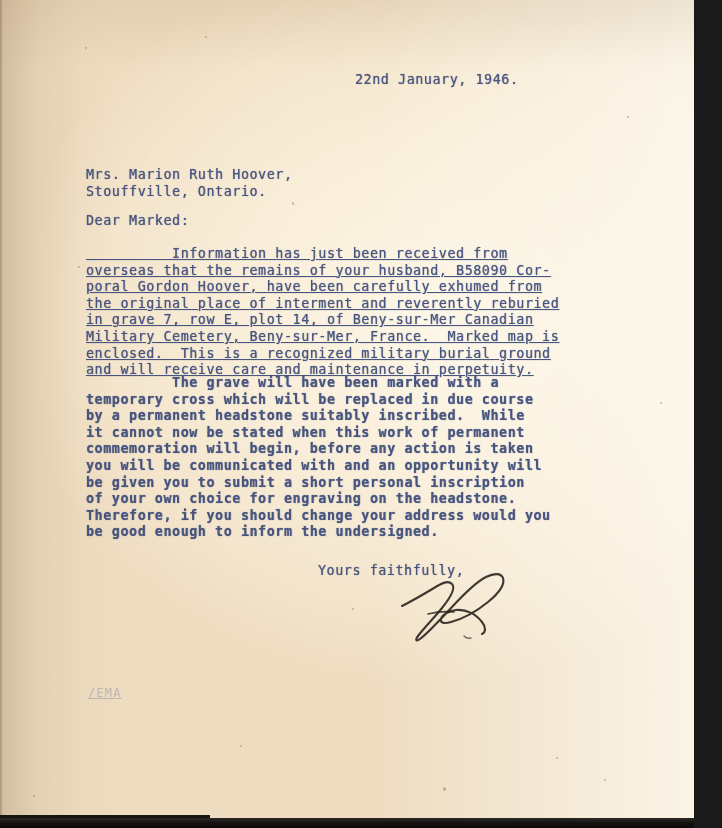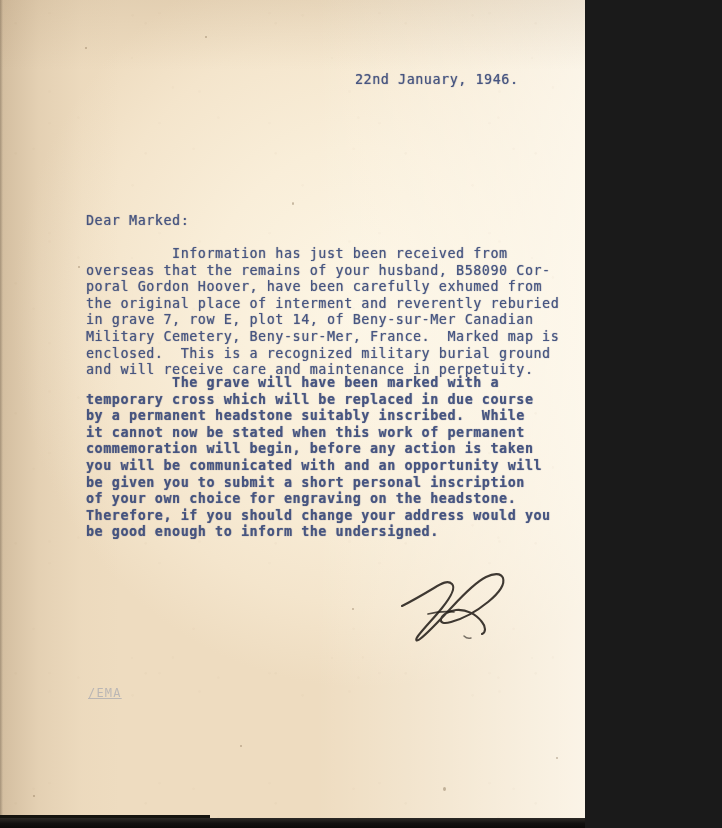--- a/index.html
+++ b/index.html
@@ -2,21 +2,21 @@
 <html><head>
 <meta charset="utf-8">
 <style>
   html, body {
     margin: 0;
     padding: 0;
     background: #1a1a1a;
   }
   #page {
     position: relative;
-    width: 585px;
+    width: 694px;
     height: 828px;
     overflow: hidden;
     background: #f7ead3;
     font-family: "DejaVu Sans Mono", monospace;
   }
   
   .paper-base {
     position: absolute;
     inset: 0;
     background:
@@ -94,21 +94,21 @@
     white-space: pre;
     text-shadow:
       0 0 1.1px rgba(58,74,122,0.55),
       0.5px 0.3px 0.8px rgba(40,54,96,0.30);
     opacity: 0.93;
   }
 
   #date-line      { left: 355px; top: 72px; }
   #address-block  { left: 86px;  top: 167px; }
   #salutation     { left: 86px;  top: 213px; }
-  #para-1         { left: 86px;  top: 246px; }
+  #para-1         { left: 86px;  top: 246px; text-decoration: underline; }
   #para-2         { left: 86px;  top: 375px; font-weight: bold; }
   #closing        { left: 318px; top: 563px; }
   #signature-block{ left: 358px; top: 645px; }
 
   #typist-mark {
     position: absolute;
     left: 88px; top: 686px;
     color: #7d8aa8;
     font-size: 12px;
     letter-spacing: 1.2px;
@@ -148,20 +148,22 @@
   <div class="speck" style="left:556px; top:757px; width:2px; height:2px;"></div>
   <div class="speck" style="left:604px; top:779px; width:2px; height:2px;"></div>
   <div class="speck" style="left:240px; top:745px; width:2px; height:2px;"></div>
   <div class="speck" style="left:443px; top:787px; width:3px; height:4px;"></div>
   <div class="speck" style="left:33px;  top:795px; width:2px; height:2px;"></div>
   <div class="speck" style="left:352px; top:608px; width:2px; height:2px;"></div>
   <div class="speck" style="left:660px; top:402px; width:2px; height:2px;"></div>
 
   <div class="typed" id="date-line">22nd January, 1946.</div>
 
+  <div class="typed" id="address-block"><span>Mrs. Marion Ruth Hoover,</span>
+<span>Stouffville, Ontario.</span></div>
 
   <div class="typed" id="salutation">Dear Marked:</div>
 
   <div class="typed" id="para-1">          Information has just been received from
 overseas that the remains of your husband, B58090 Cor-
 poral Gordon Hoover, have been carefully exhumed from
 the original place of interment and reverently reburied
 in grave 7, row E, plot 14, of Beny-sur-Mer Canadian
 Military Cemetery, Beny-sur-Mer, France.  Marked map is
 enclosed.  This is a recognized military burial ground
@@ -171,20 +173,21 @@
 temporary cross which will be replaced in due course
 by a permanent headstone suitably inscribed.  While
 it cannot now be stated when this work of permanent
 commemoration will begin, before any action is taken
 you will be communicated with and an opportunity will
 be given you to submit a short personal inscription
 of your own choice for engraving on the headstone.
 Therefore, if you should change your address would you
 be good enough to inform the undersigned.</div>
 
+  <div class="typed" id="closing">Yours faithfully,</div>
 
   <div id="handwritten-signature">
     <svg width="150" height="78" viewBox="0 0 150 78" fill="none">
       <path d="M4 36 C16 30, 26 24, 36 18 C44 13, 50 10, 54 14 C58 18, 52 28, 44 38 C36 48, 26 58, 20 66 C17 70, 18 72, 22 69 C30 63, 42 50, 54 37 C66 24, 78 12, 88 7 C96 3, 103 3, 105 8 C107 14, 101 23, 90 32 C79 41, 64 49, 53 52 C46 54, 42 53, 43 49 C44 45, 50 41, 58 40 C68 39, 78 44, 84 52 C88 57, 88 62, 84 64" stroke="#241f1a" stroke-width="2.1" stroke-linecap="round" stroke-linejoin="round" opacity="0.88"></path>
       <path d="M30 44 C38 42, 48 41, 56 42" stroke="#241f1a" stroke-width="1.7" stroke-linecap="round" opacity="0.8"></path>
       <path d="M66 66 C68 68, 70 69, 73 68" stroke="#241f1a" stroke-width="1.5" stroke-linecap="round" opacity="0.6"></path>
     </svg>
   </div>
 
 

